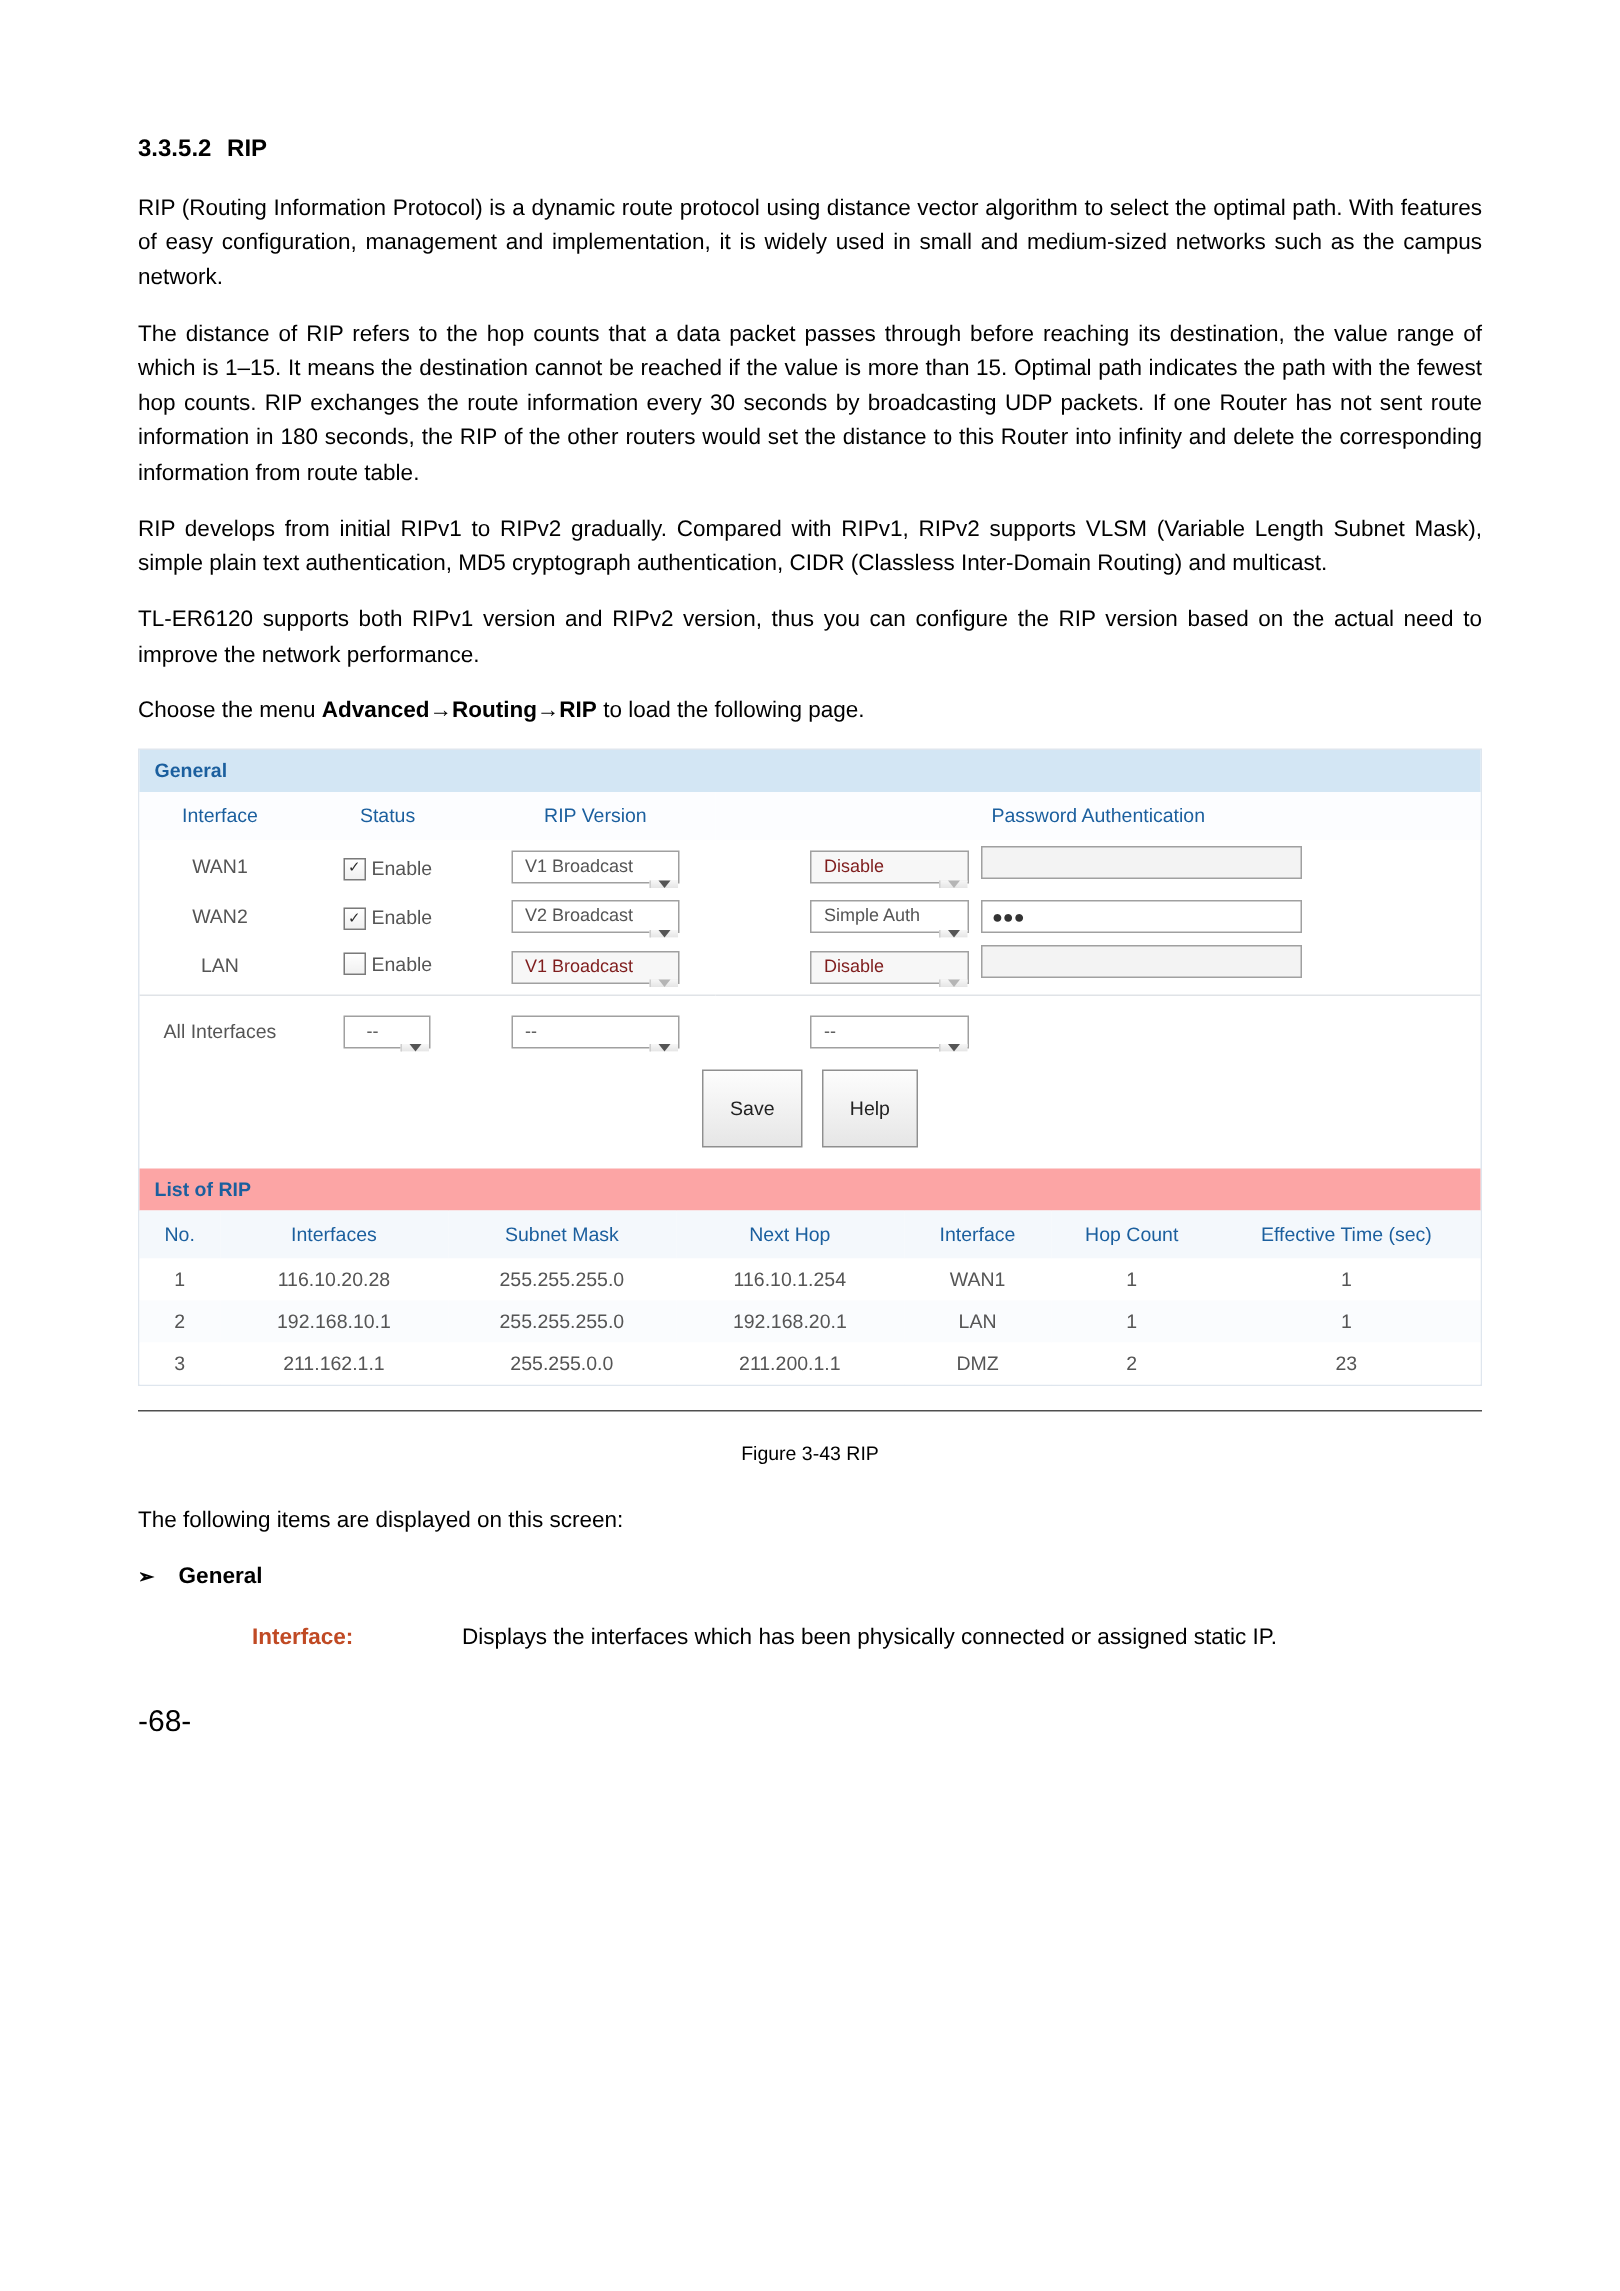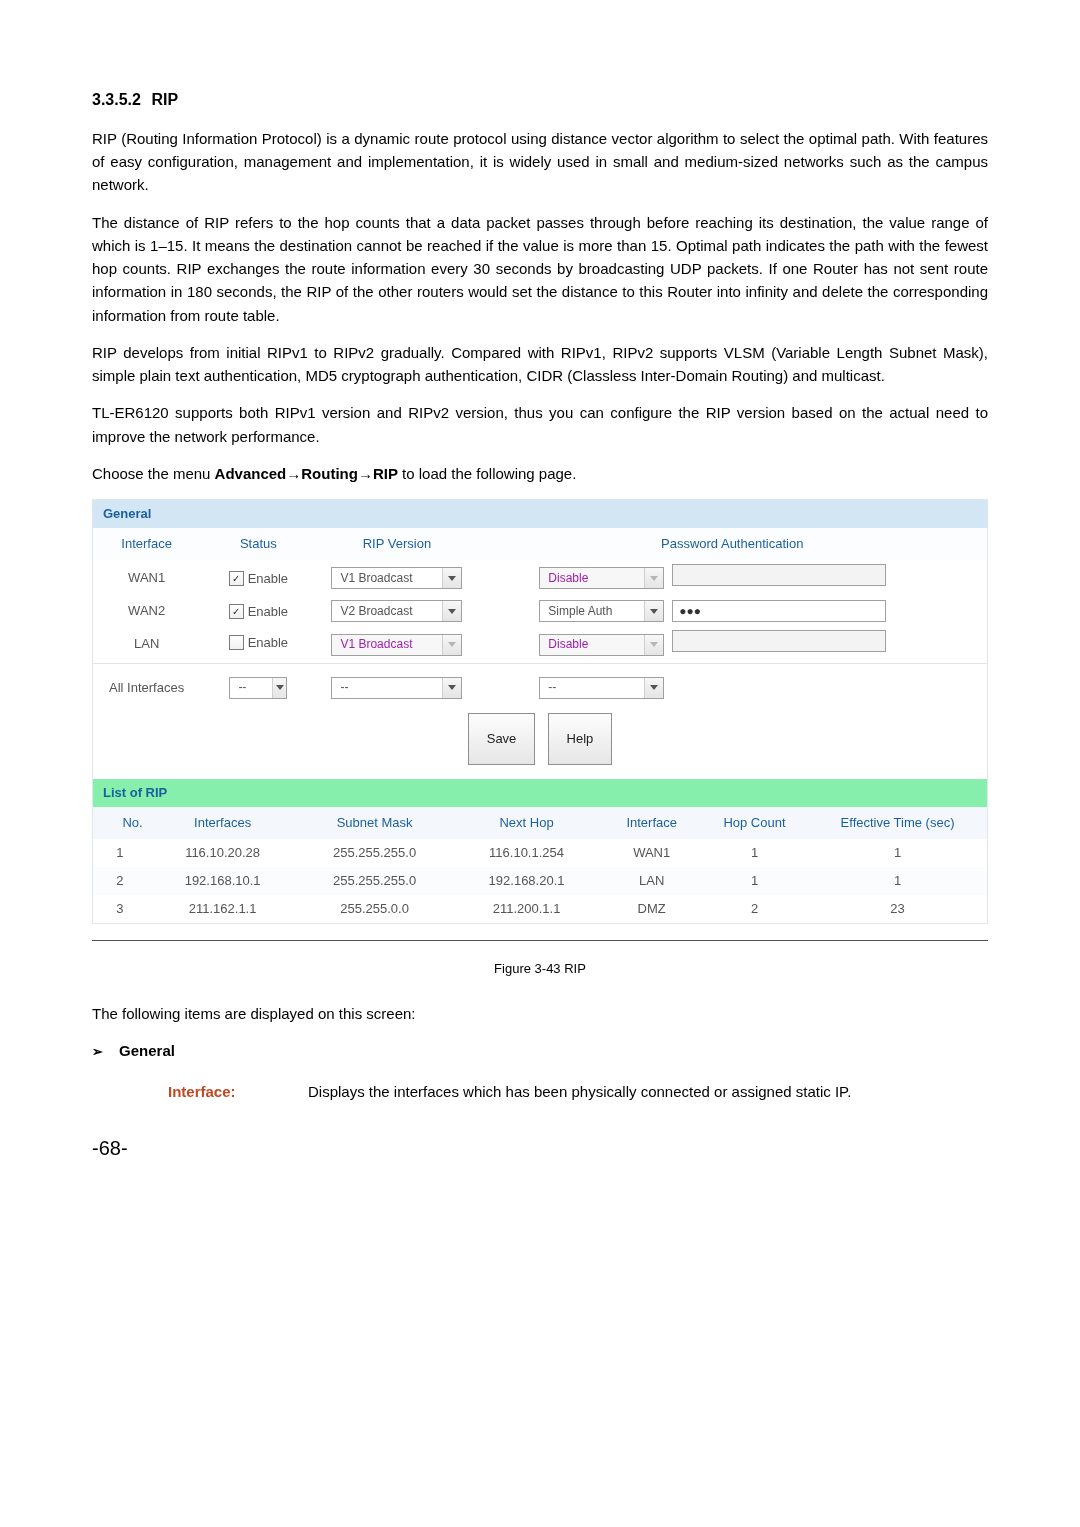--- a/index.html
+++ b/index.html
@@ -19,21 +19,21 @@
     p { text-align: justify; margin: 0 0 14px 0; }
     .menu-line .bold { font-weight: bold; }
     .panel-wrap { margin: 10px 0 6px 0; }
     .panel-header {
       background: #d3e6f4;
       color: #1b5f9e;
       font-weight: bold;
       font-size: 13px;
       padding: 4px 10px;
     }
-    .panel-header.rip { background: #86efac; }
+    .panel-header.rip { background: #fca5a5; }
     table.general-tbl {
       width: 100%;
       border-collapse: collapse;
       font-size: 13px;
     }
     table.general-tbl th {
       color: #1b5f9e;
       font-weight: normal;
       text-align: center;
       padding: 6px 4px;
@@ -46,26 +46,26 @@
     }
     .chk-wrap { display: inline-flex; align-items: center; gap: 4px; color:#555; }
     .chk {
       width: 13px; height: 13px;
       border: 1px solid #7a7a7a;
       background: linear-gradient(#fff,#f0f0f0);
       display: inline-flex; align-items:center; justify-content:center;
       font-size: 10px; color: #2b2b2b;
     }
     .sel {
-      display: inline-flex; align-items: center;
+      display: inline-flex; align-items: flex-end;
       border: 1px solid #a0a0a0;
       background: #fff;
-      height: 20px; font-size: 12px; color: #555;
-    }
-    .sel.disabled { color: #a21caf; background: #f7f7f7; }
+      height: 20px; font-size: 12px; color: #555; flex-direction: column;
+    }
+    .sel.disabled { color: #7f1d1d; background: #f7f7f7; }
     .sel .val { padding: 0 8px; text-align: left; }
     .sel .caret {
       width: 18px; height: 100%;
       border-left: 1px solid #cfcfcf;
       background: linear-gradient(#f7f7f7,#e5e5e5);
       display: inline-flex; align-items:center; justify-content:center;
     }
     .caret-down {
       width: 0; height: 0;
       border-left: 4px solid transparent;
@@ -295,21 +295,21 @@
 
   <div class="btns">
     <span class="btn">Save</span>
     <span class="btn">Help</span>
   </div>
 
   <div class="panel-header rip">List of RIP</div>
   <table class="rip-list">
     <tbody>
         <tr>
-      <th style="width:6%;text-align:right;">No.</th>
+      <th style="width:6%;">No.</th>
       <th style="width:17%;">Interfaces</th>
       <th style="width:17%;">Subnet Mask</th>
       <th style="width:17%;">Next Hop</th>
       <th style="width:11%;">Interface</th>
       <th style="width:12%;">Hop Count</th>
       <th>Effective Time (sec)</th>
     </tr>
     <tr class="row">
       <td>1</td>
       <td>116.10.20.28</td>

